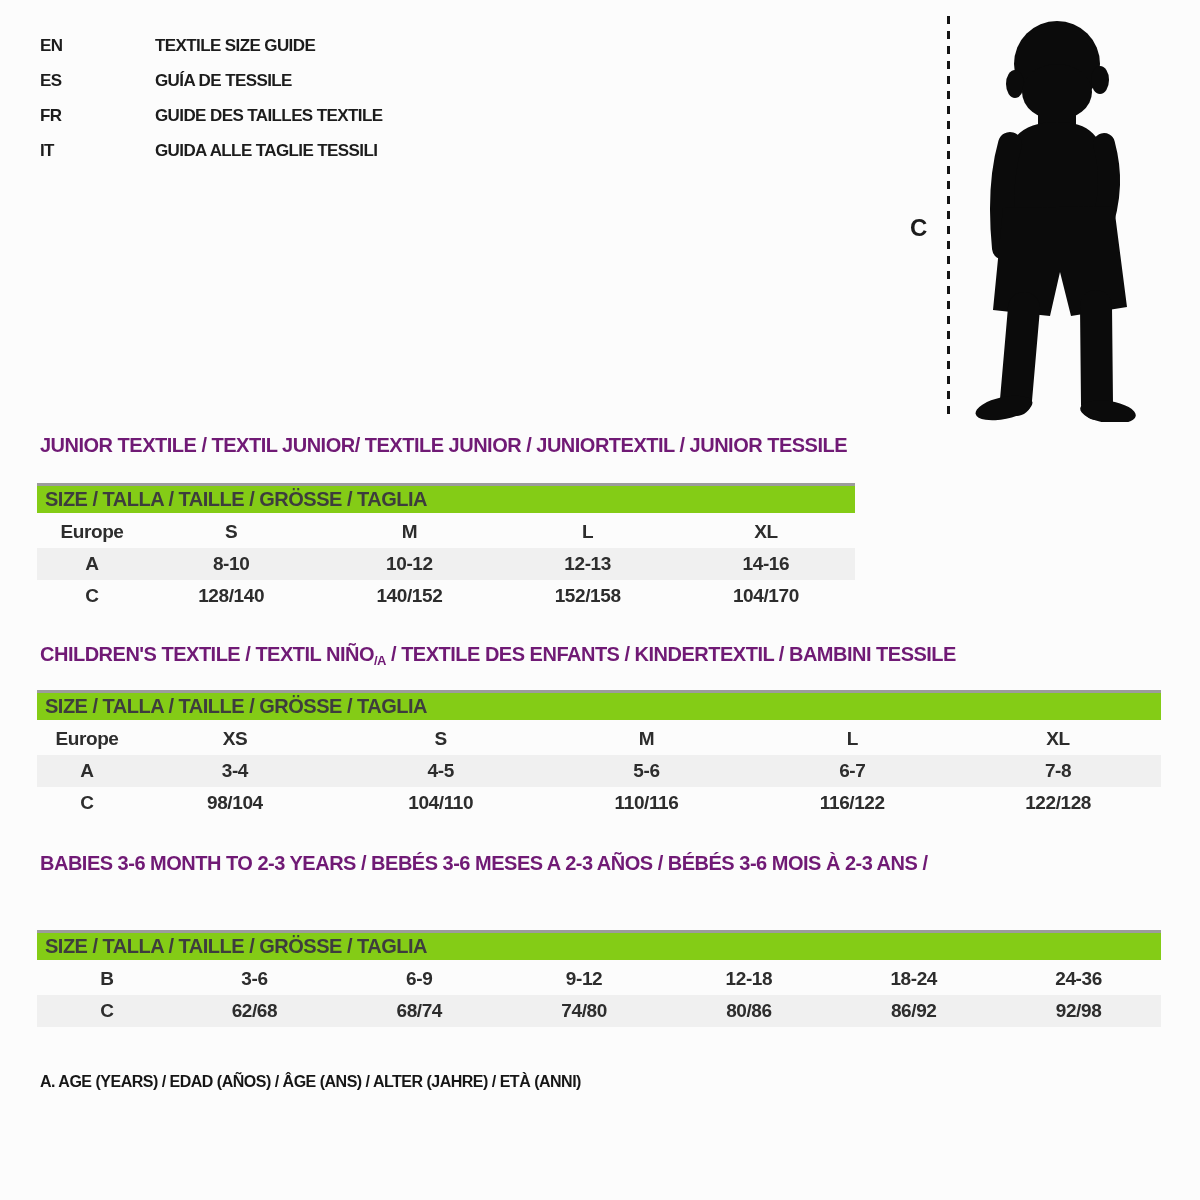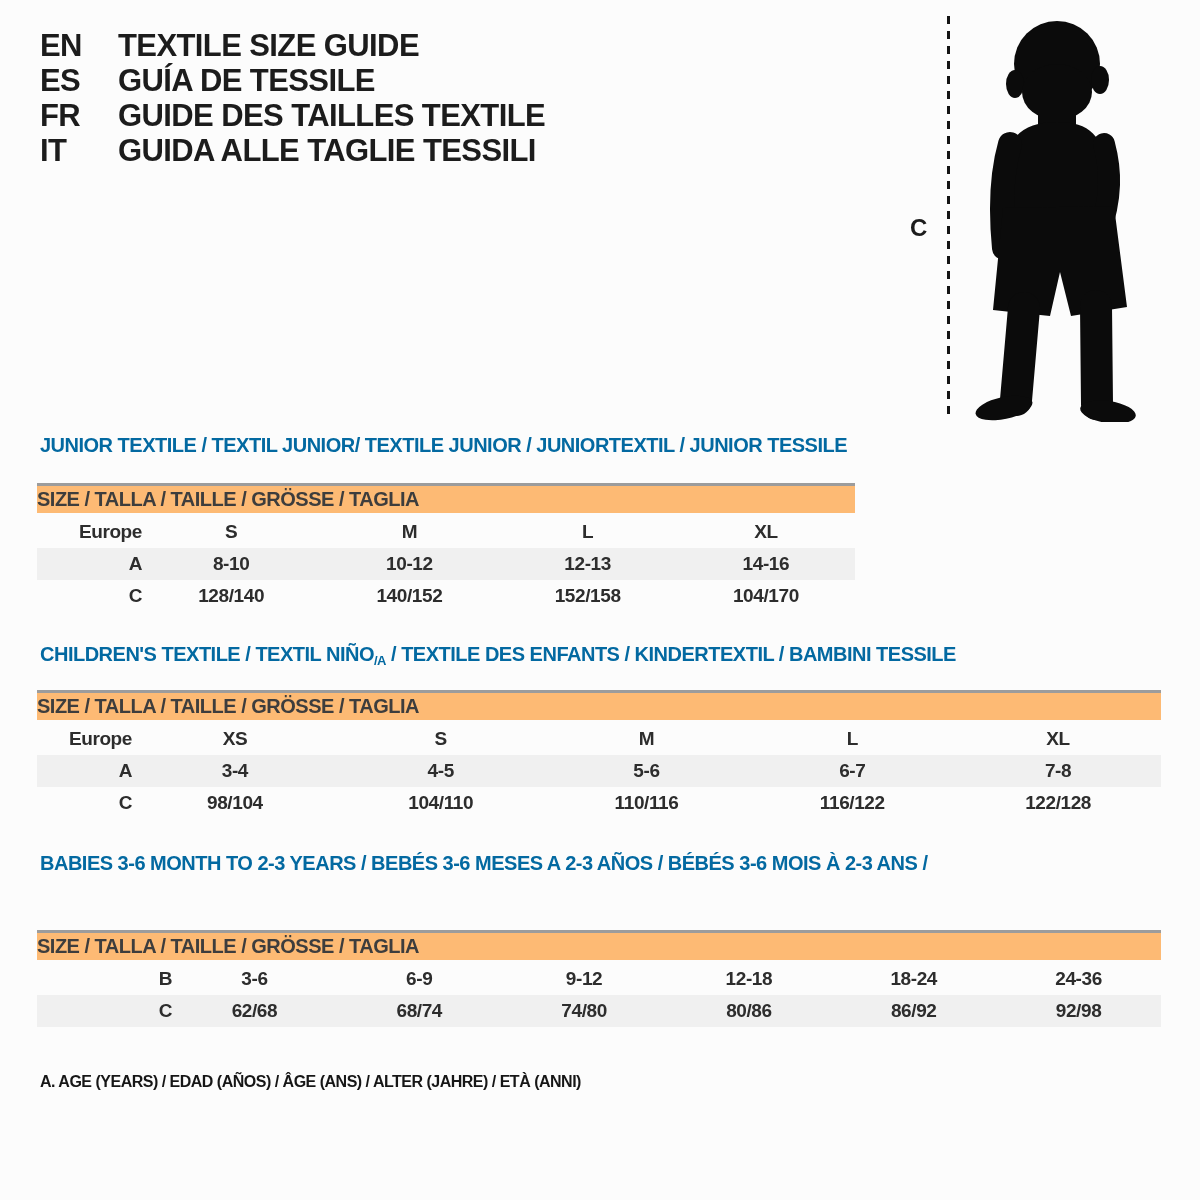--- a/index.html
+++ b/index.html
@@ -2,42 +2,42 @@
 <html><head>
 <meta charset="utf-8">
 <style>
   html,body{margin:0;padding:0;background:#ffffff;}
   #canvas{
     position:relative;width:1200px;height:1200px;background:#fcfcfc;
     font-family:"Liberation Sans",sans-serif;color:#1c1c1c;overflow:hidden;
   }
   
   .langs{position:absolute;left:40px;top:28px;}
-  .lang-row{display:flex;height:35px;align-items:flex-start;
-    font-size:31px;font-weight:700;letter-spacing:-0.6px;white-space:nowrap;}
+  .lang-row{display:flex;height:35px;align-items:center;
+    font-size:17px;font-weight:700;letter-spacing:-0.6px;white-space:nowrap;gap:37px;}
   .lang-code{width:78px;flex:0 0 78px;}
   
   .fig-line{position:absolute;left:947px;top:16px;width:3px;height:400px;
     background:repeating-linear-gradient(to bottom,#141414 0 8px,transparent 8px 15px);}
   .fig-label{position:absolute;left:910px;top:214px;font-size:24px;font-weight:700;}
   .fig-svg{position:absolute;left:958px;top:12px;}
   
   .section-title{position:absolute;left:40px;font-size:20px;font-weight:700;
-    letter-spacing:-0.5px;white-space:nowrap;color:#0369a1;}
+    letter-spacing:-0.5px;white-space:nowrap;color:#701a75;}
   .two-line{line-height:36px;}
   .ssub{font-size:13px;vertical-align:-4px;}
   
   .size-table{position:absolute;left:37px;}
-  .band{height:30px;line-height:26px;background:#fdba74;border-top:3px solid #9c9c9c;
+  .band{height:30px;line-height:26px;background:#84cc16;border-top:3px solid #9c9c9c;
     color:#3d3d3d;font-weight:700;font-size:20px;letter-spacing:-0.5px;
-    box-sizing:border-box;margin-bottom:3px;}
+    padding-left:8px;box-sizing:border-box;margin-bottom:3px;}
   .trow{display:flex;align-items:center;height:32px;font-size:19px;font-weight:700;
     letter-spacing:-0.4px;color:#2d2d2d;white-space:nowrap;}
   .trow.shade{background:#f0f0f0;}
-  .lbl{padding-left:5px;box-sizing:border-box;text-align:right;}
+  .lbl{padding-left:5px;box-sizing:border-box;text-align:center;}
   .w-junior .lbl{flex:0 0 105px;}
   .w-children .lbl{flex:0 0 95px;}
   .w-babies .lbl{flex:0 0 135px;}
   .dcell{flex:1;text-align:center;}
   
   .legend{position:absolute;left:40px;top:1064px;font-size:16px;font-weight:700;
     letter-spacing:-0.5px;line-height:36px;color:#161616;white-space:nowrap;}
 </style>
 </head>
 <body>

